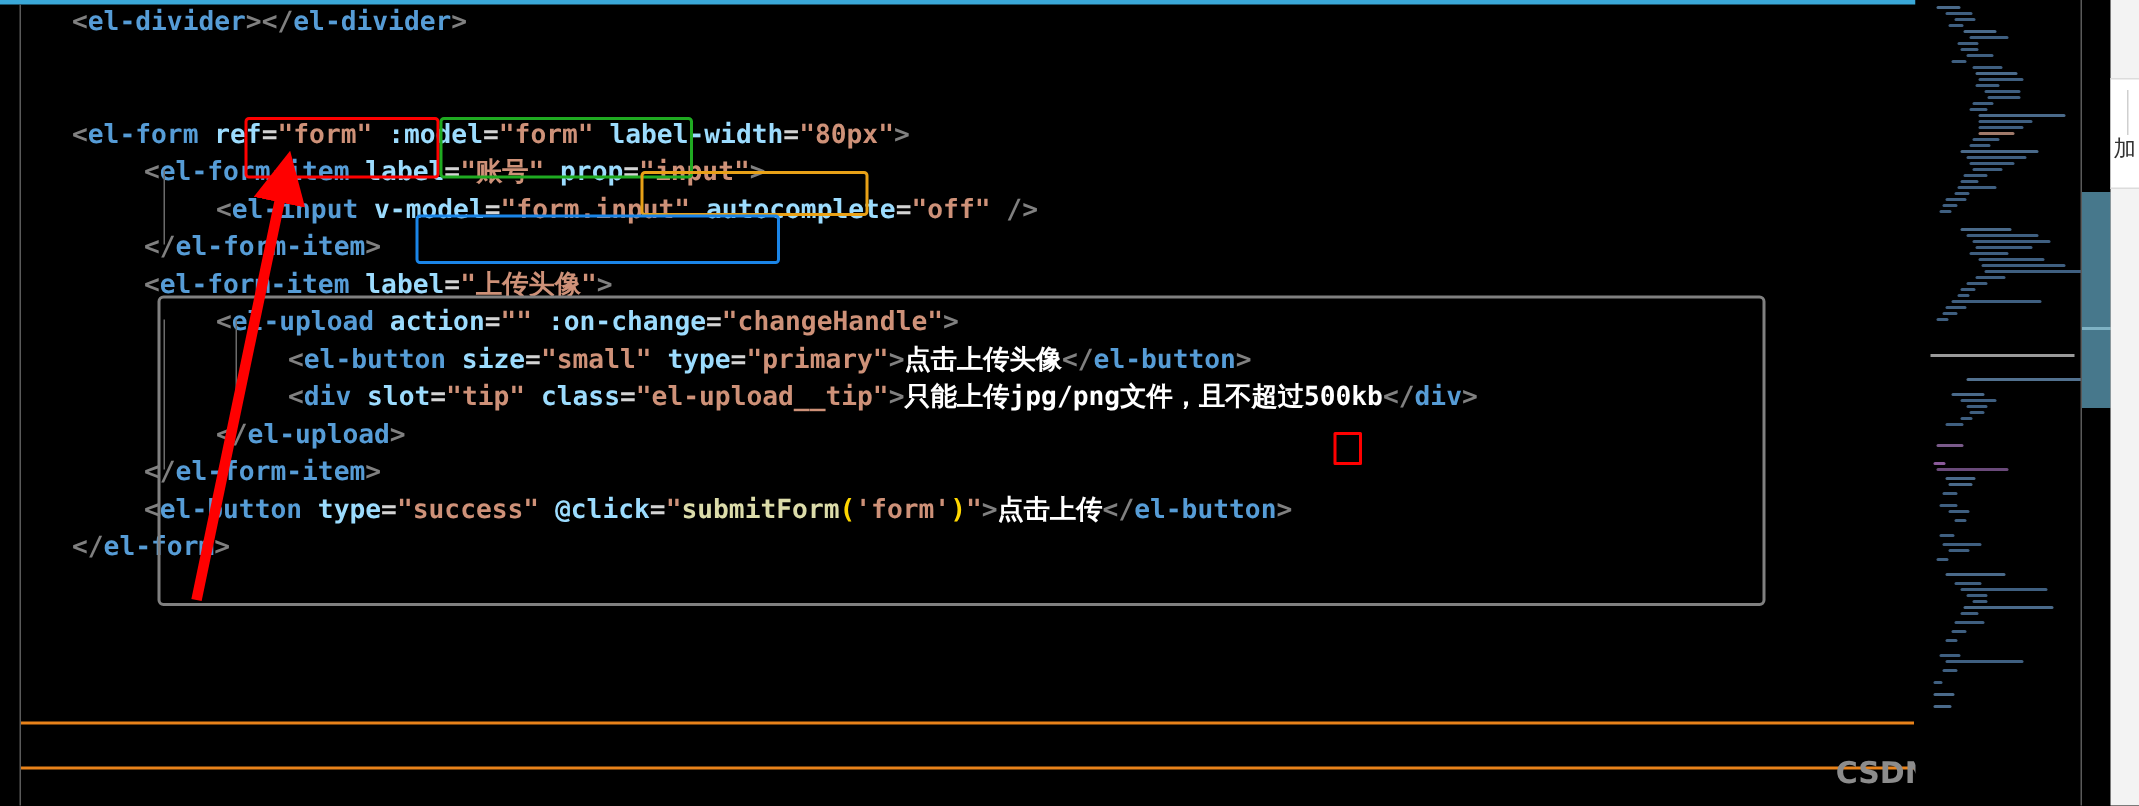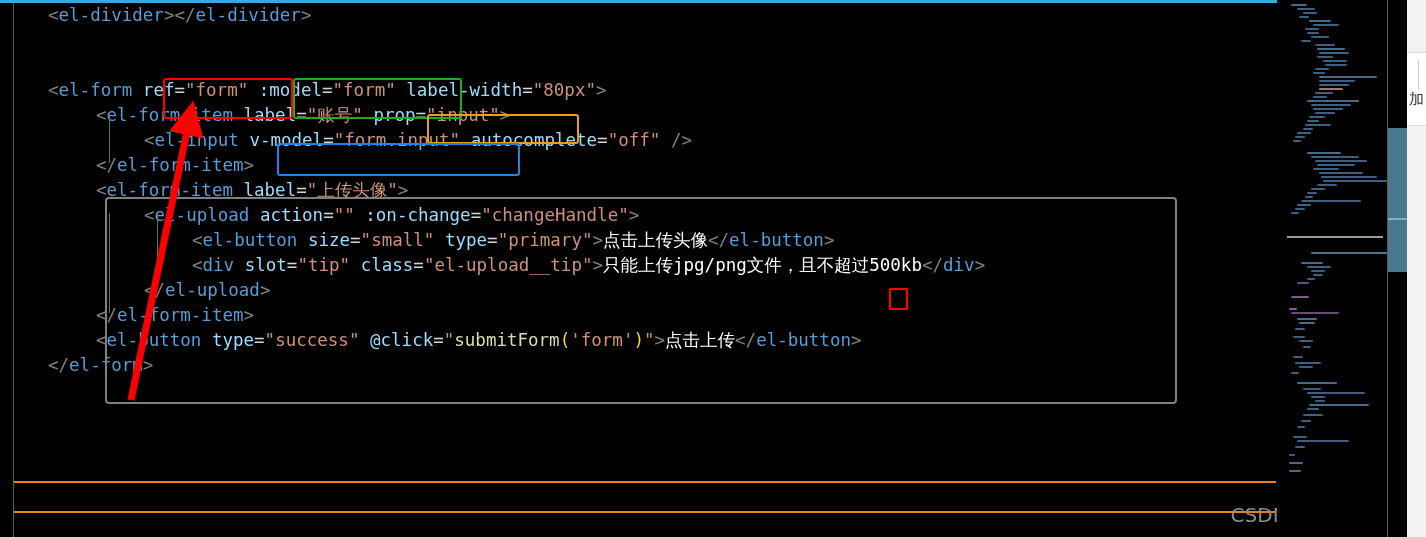--- a/index.html
+++ b/index.html
@@ -7,20 +7,21 @@
   body {
     width:1426px; height:537px;
     font-family:"DejaVu Sans Mono","Liberation Mono",monospace;
     overflow:hidden; position:relative;
   }
 
   
   #editor {
     position:absolute; inset:0;
     background:#000;
+    font-weight:bold;
   }
   .top-accent {
     position:absolute; left:0; top:0; width:1277px; height:3px;
     background:#3aa8d8;
   }
   .left-rule {
     position:absolute; left:13px; top:3px; width:1px; height:534px;
     background:#5a5a5a;
   }
 

